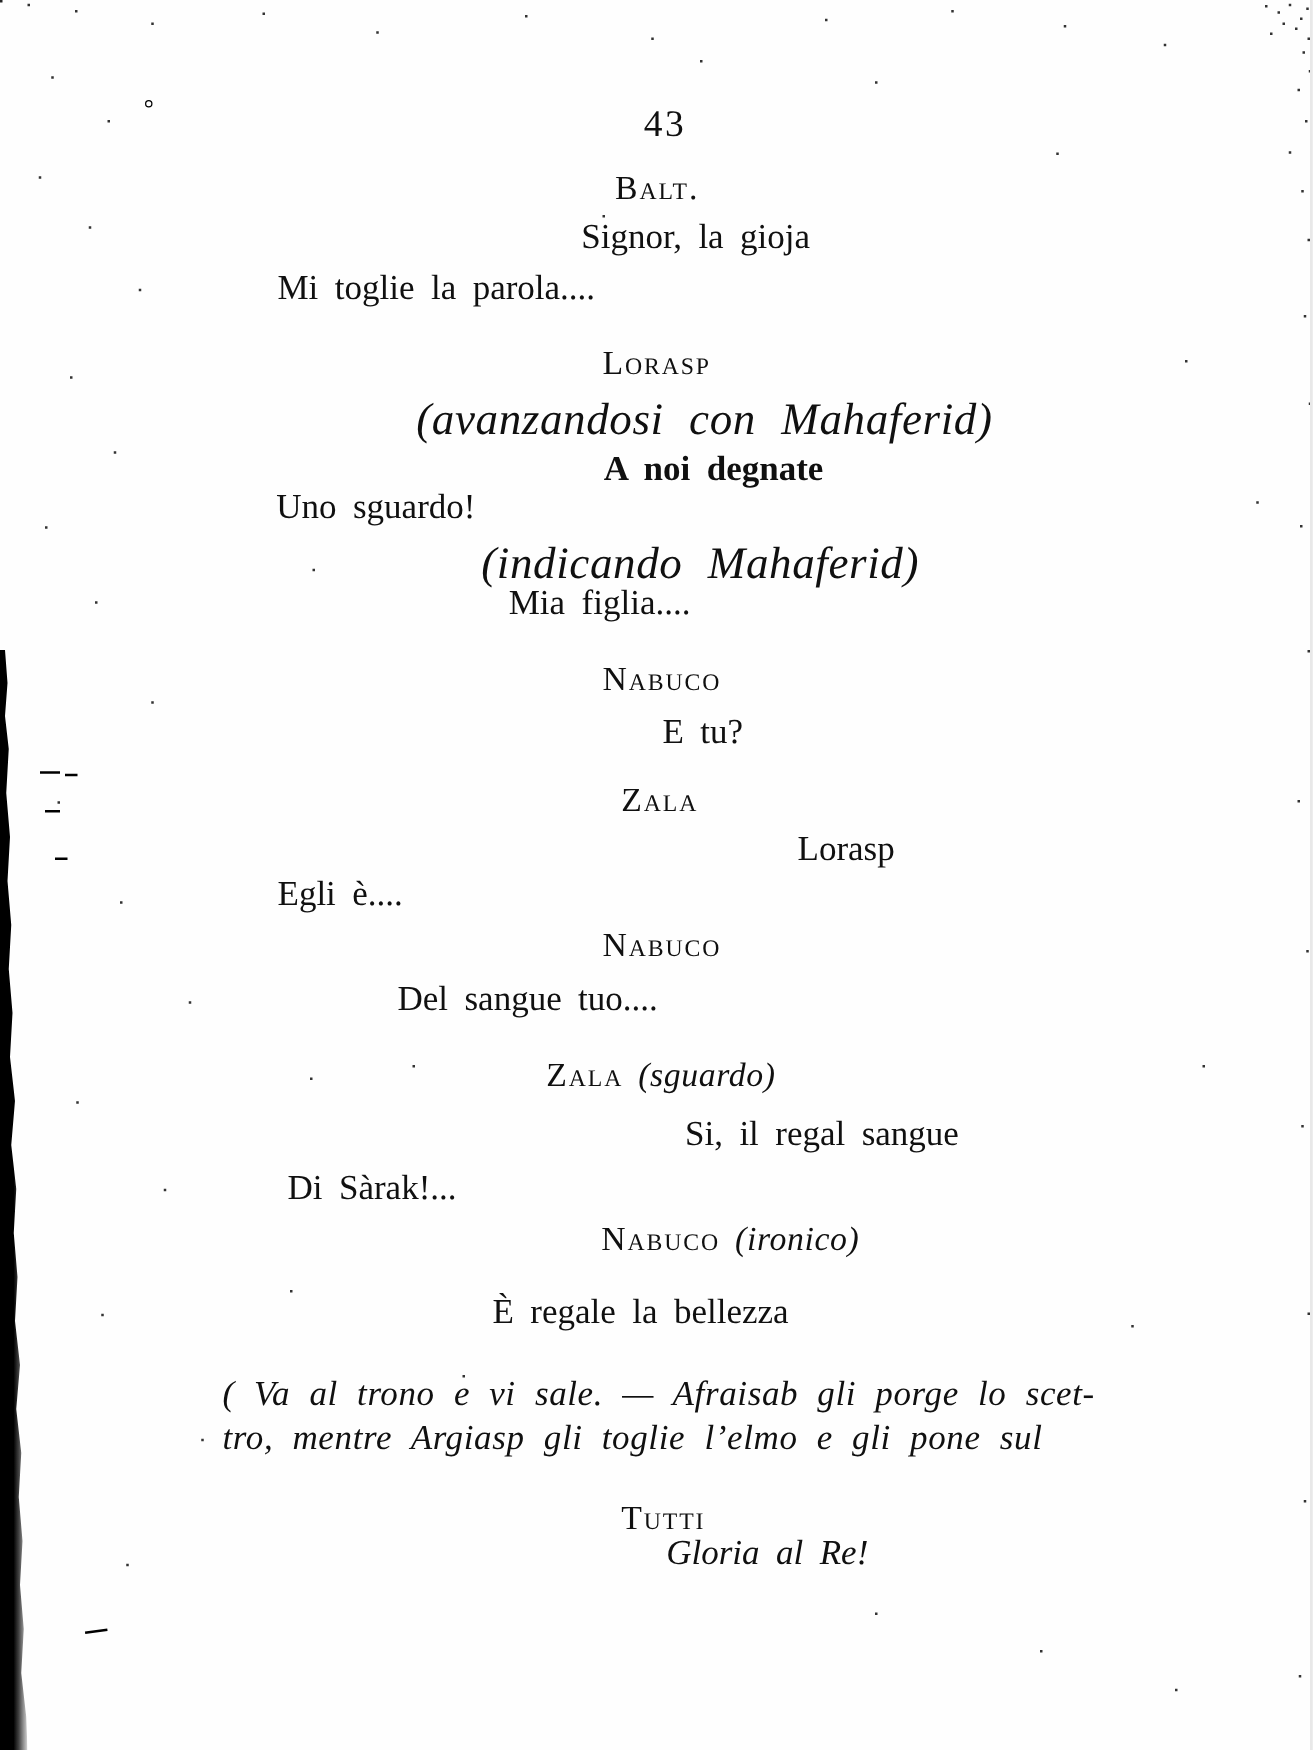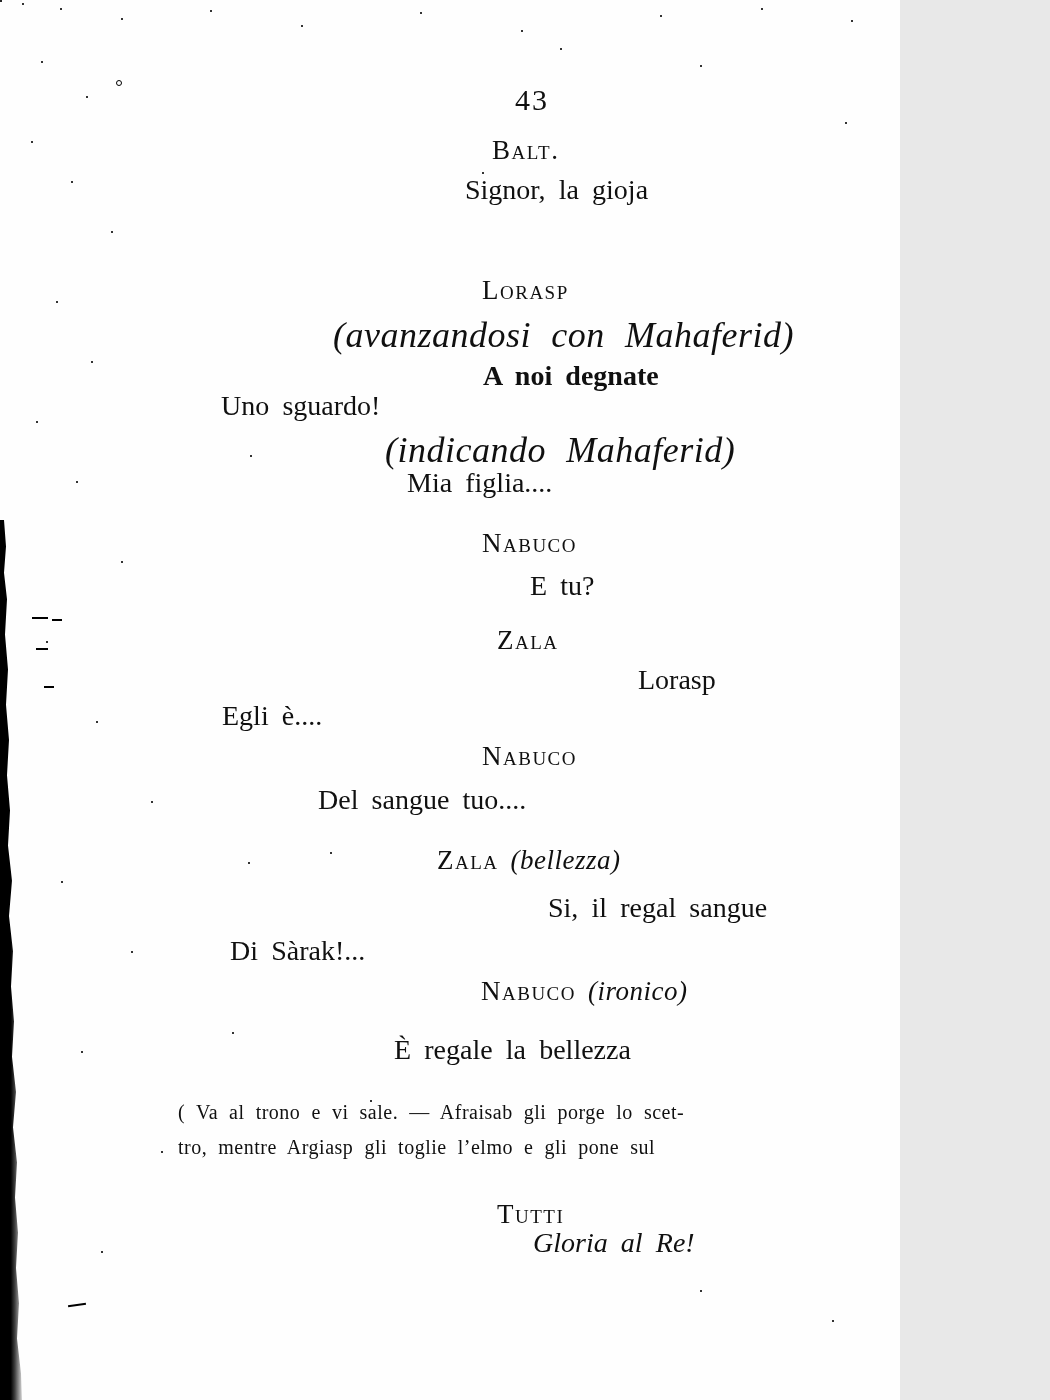--- a/index.html
+++ b/index.html
@@ -1,31 +1,31 @@
 <!DOCTYPE html>
 <html><head>
 <meta charset="utf-8">
 <style>
   html,body{margin:0;padding:0;background:#e8e8e8;}
   .page{
     position:relative;
-    width:900px;height:1400px;
+    width:1048px;height:1400px;
     background:#fefefe;
     overflow:hidden;
     font-family:"Liberation Serif", serif;
     color:#101010;
     text-align:center;
   }
   .line{position:absolute;white-space:nowrap;line-height:1;}
   .pagenum{font-size:30px;letter-spacing:2px;}
   .verse{font-size:28px;word-spacing:0.22em;}
   .speaker{font-size:27px;font-variant:small-caps;letter-spacing:1.5px;word-spacing:0.15em;}
   .speaker .note{font-variant:normal;font-style:italic;font-size:27px;letter-spacing:0.5px;margin-left:12px;}
   .sdir{font-size:36px;font-style:italic;letter-spacing:0.5px;word-spacing:0.3em;}
-  .sdir-block{font-size:20px;letter-spacing:0.5px;word-spacing:0.28em;}
+  .sdir-block{font-size:28px;font-style:italic;letter-spacing:0.5px;word-spacing:0.28em;}
   
   .gutter{
     position:absolute;left:0;top:520px;width:24px;height:880px;
     background:linear-gradient(to right,#000 0%,#000 45%,rgba(0,0,0,.75) 62%,rgba(0,0,0,0) 100%);
     clip-path:polygon(0 0,4px 0,6px 3%,4px 6%,7px 9%,5px 13%,8px 17%,6px 21%,9px 25%,7px 29%,10px 33%,8px 37%,12px 41%,9px 45%,13px 49%,11px 53%,14px 57%,12px 61%,16px 65%,13px 69%,17px 73%,15px 77%,18px 81%,16px 85%,19px 89%,17px 93%,21px 97%,22px 100%,0 100%);
   }
   .noise{position:absolute;top:0;left:0;width:2px;height:2px;background:#000;opacity:.85;
     box-shadow:
       1012px 4px,1022px 9px,1031px 3px,1040px 14px,1045px 6px,1036px 22px,1046px 30px,1026px 18px,1016px 26px,
       1042px 41px,1047px 56px,1038px 71px,1044px 96px,1031px 121px,1041px 152px,1046px 191px,1043px 252px,1047px 322px,
@@ -50,39 +50,40 @@
   <div class="dash" style="left:32px;top:617px;width:16px;"></div>
   <div class="dash" style="left:52px;top:619px;width:10px;"></div>
   <div class="dash" style="left:36px;top:648px;width:12px;"></div>
   <div class="dash" style="left:44px;top:686px;width:10px;"></div>
   <div class="dash" style="left:68px;top:1304px;width:18px;transform:rotate(-8deg);"></div>
 
   <div class="line pagenum" style="left:515px;top:85px;">43</div>
 
   <div class="line speaker" style="left:492px;top:137px;">Balt.</div>
   <div class="line verse" style="left:465px;top:176px;">Signor, la gioja</div>
+  <div class="line verse" style="left:222px;top:217px;">Mi toglie la parola....</div>
 
   <div class="line speaker" style="left:482px;top:277px;">Lorasp</div>
   <div class="line sdir" style="left:333px;top:317px;">(avanzandosi con Mahaferid)</div>
   <div class="line verse" style="left:483px;top:362px;font-weight:bold;">A noi degnate</div>
   <div class="line verse" style="left:221px;top:392px;">Uno sguardo!</div>
   <div class="line sdir" style="left:385px;top:432px;">(indicando Mahaferid)</div>
   <div class="line verse" style="left:407px;top:469px;">Mia figlia....</div>
 
   <div class="line speaker" style="left:482px;top:530px;">Nabuco</div>
   <div class="line verse" style="left:530px;top:572px;">E tu?</div>
 
   <div class="line speaker" style="left:497px;top:627px;">Zala</div>
   <div class="line verse" style="left:638px;top:666px;">Lorasp</div>
   <div class="line verse" style="left:222px;top:702px;">Egli è....</div>
 
   <div class="line speaker" style="left:482px;top:743px;">Nabuco</div>
   <div class="line verse" style="left:318px;top:786px;">Del sangue tuo....</div>
 
-  <div class="line speaker" style="left:437px;top:847px;"><span>Zala</span><span class="note">(bellezza)</span></div>
+  <div class="line speaker" style="left:437px;top:847px;"><span>Zala</span><span class="note">(sguardo)</span></div>
   <div class="line verse" style="left:548px;top:894px;">Si, il regal sangue</div>
   <div class="line verse" style="left:230px;top:937px;">Di Sàrak!...</div>
 
   <div class="line speaker" style="left:481px;top:968px;margin-top:10px;"><span>Nabuco</span><span class="note">(ironico)</span></div>
   <div class="line verse" style="left:394px;top:1036px;">È regale la bellezza</div>
 
   <div class="line sdir-block" style="left:178px;top:1102px;">( Va al trono e vi sale. — Afraisab gli porge lo scet-</div>
   <div class="line sdir-block" style="left:178px;top:1137px;">tro, mentre Argiasp gli toglie l’elmo e gli pone sul</div>
 
   <div class="line speaker" style="left:497px;top:1201px;">Tutti</div>

